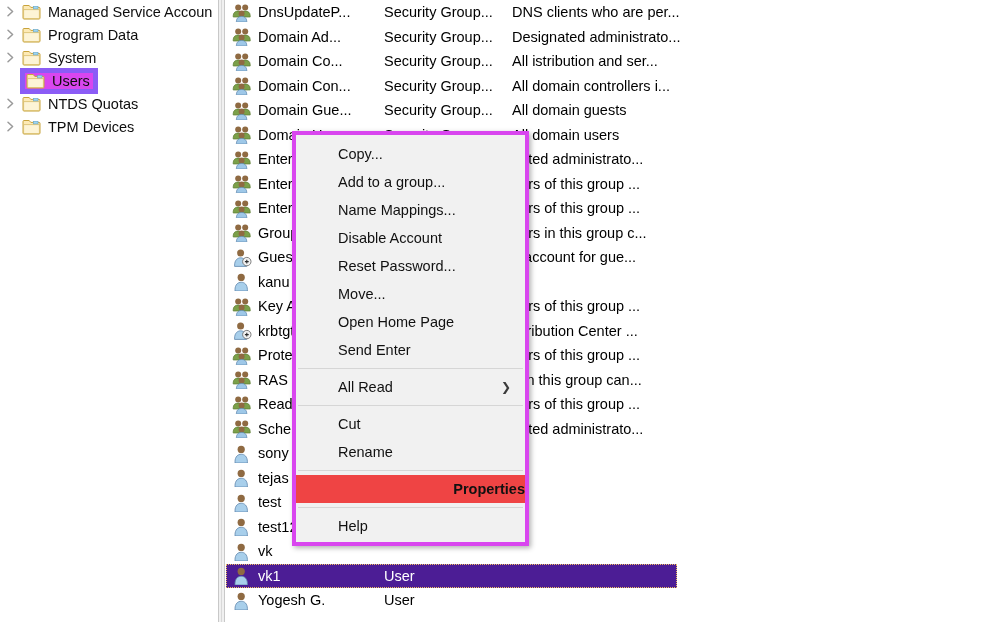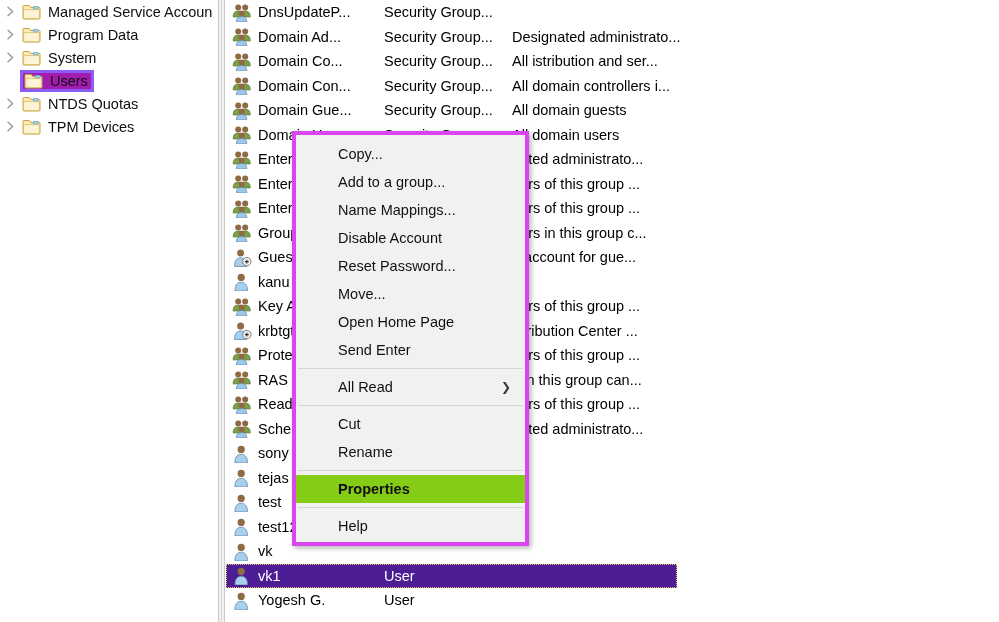--- a/index.html
+++ b/index.html
@@ -42,22 +42,22 @@
     align-items: center;
     justify-content: center;
   }
   .tree-expander svg { display:block; }
   .tree-label-wrap {
     display: flex;
     align-items: center;
     padding: 1px 4px 1px 2px;
   }
   .tree-row.selected .tree-label-wrap {
-    background: #a21caf;
-    border: 3px solid #8b5cf6;
+    background: #d946ef;
+    border: 5px solid #8b5cf6;
     padding: 0px 3px 0px 1px;
   }
   .folder-icon {
     width: 19px; height: 16px;
     margin-right: 7px;
     flex: 0 0 auto;
     display:block;
   }
   .tree-text {
     font-size: 14.5px;
@@ -149,22 +149,23 @@
     height: 28px;
     display: flex;
     align-items: center;
     padding-left: 42px;
     font-size: 14.5px;
     color: #111111;
     box-sizing: border-box;
     white-space: nowrap;
   }
   .menu-item.highlight {
-    background: #84cc16;
+    background: #ef4444;
     font-weight: bold;
+    justify-content: flex-end;
   }
   .menu-sep {
     height: 1px;
     background: #d6d6d6;
     margin: 4px 2px 4px 2px;
   }
   .submenu-arrow {
     position: absolute;
     right: 14px;
     top: 50%;
@@ -276,20 +277,21 @@
       <svg class="user-icon" viewBox="0 0 20 19" xmlns="http://www.w3.org/2000/svg">
         <circle cx="6.2" cy="4.6" r="3.0" fill="#8f6a42"></circle>
         <path d="M1.2 12.6 C1.2 9.5 3.6 8.1 6.2 8.1 C8.8 8.1 11.2 9.5 11.2 12.6 L11.2 14 L1.2 14 Z" fill="#7ba049" stroke="#5d7c35" stroke-width="0.7"></path>
         <circle cx="13.2" cy="4.6" r="3.0" fill="#8f6a42"></circle>
         <path d="M8.2 12.6 C8.2 9.5 10.6 8.1 13.2 8.1 C15.8 8.1 18.2 9.5 18.2 12.6 L18.2 14 L8.2 14 Z" fill="#7ba049" stroke="#5d7c35" stroke-width="0.7"></path>
         <circle cx="9.6" cy="10.4" r="3.0" fill="#8f6a42"></circle>
         <path d="M4.4 18.3 C4.4 14.8 6.9 13.4 9.6 13.4 C12.3 13.4 14.8 14.8 14.8 18.3 L14.8 19 L4.4 19 Z" fill="#9ec8e8" stroke="#5f87ad" stroke-width="0.7"></path>
       </svg>
       <span class="col-name">DnsUpdateP...</span>
       <span class="col-type">Security Group...</span>
+      <span class="col-desc">DNS clients who are per...</span>
     </div>
     <div class="list-row">
       <svg class="user-icon" viewBox="0 0 20 19" xmlns="http://www.w3.org/2000/svg">
         <circle cx="6.2" cy="4.6" r="3.0" fill="#8f6a42"></circle>
         <path d="M1.2 12.6 C1.2 9.5 3.6 8.1 6.2 8.1 C8.8 8.1 11.2 9.5 11.2 12.6 L11.2 14 L1.2 14 Z" fill="#7ba049" stroke="#5d7c35" stroke-width="0.7"></path>
         <circle cx="13.2" cy="4.6" r="3.0" fill="#8f6a42"></circle>
         <path d="M8.2 12.6 C8.2 9.5 10.6 8.1 13.2 8.1 C15.8 8.1 18.2 9.5 18.2 12.6 L18.2 14 L8.2 14 Z" fill="#7ba049" stroke="#5d7c35" stroke-width="0.7"></path>
         <circle cx="9.6" cy="10.4" r="3.0" fill="#8f6a42"></circle>
         <path d="M4.4 18.3 C4.4 14.8 6.9 13.4 9.6 13.4 C12.3 13.4 14.8 14.8 14.8 18.3 L14.8 19 L4.4 19 Z" fill="#9ec8e8" stroke="#5f87ad" stroke-width="0.7"></path>
       </svg>

